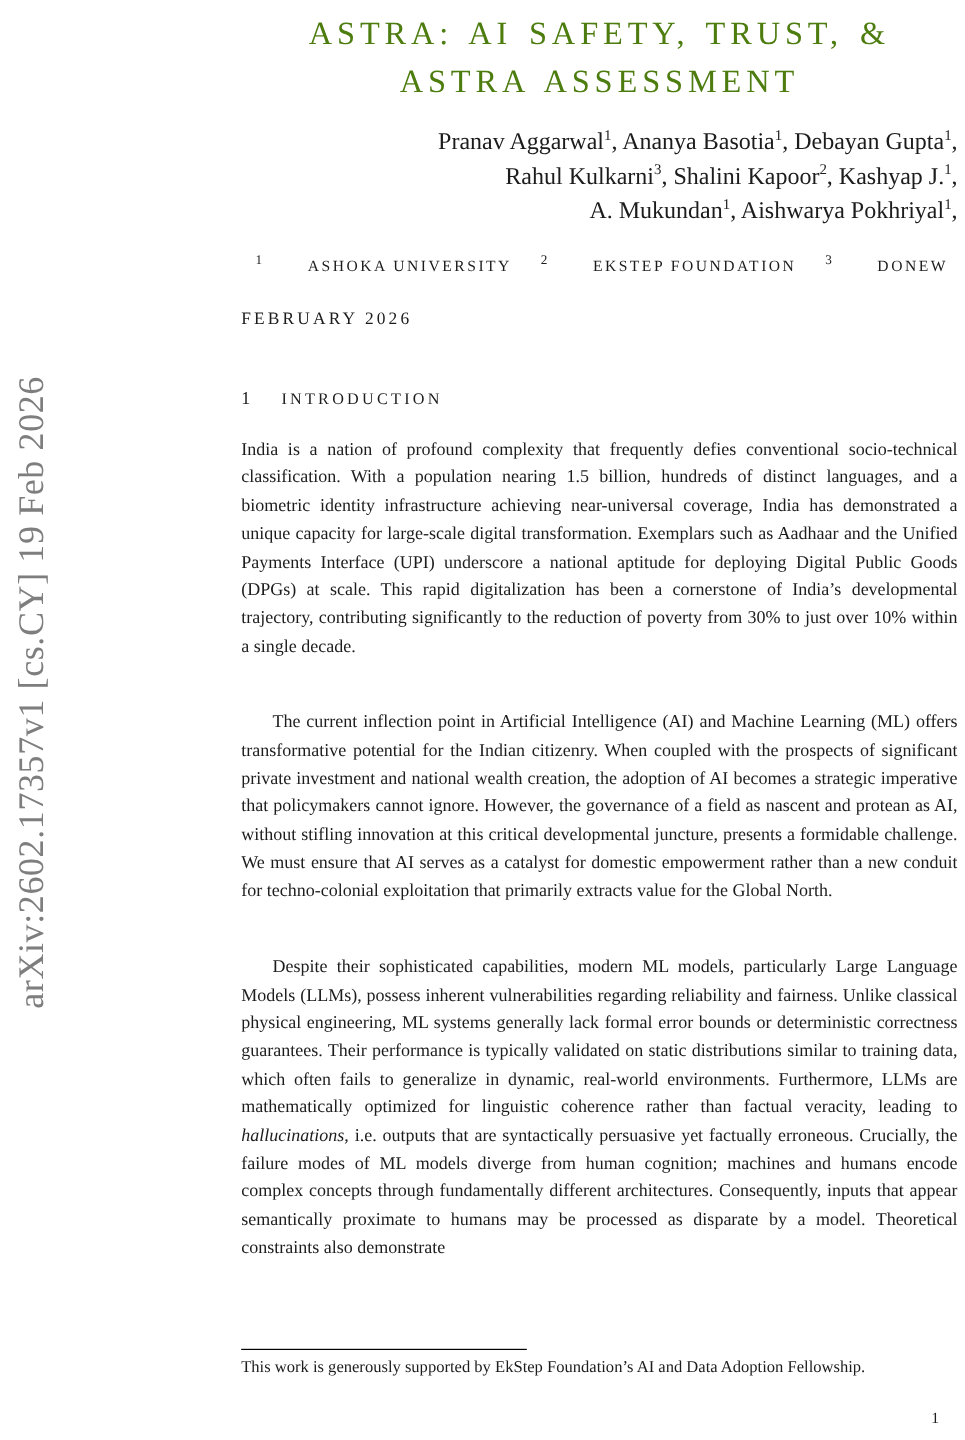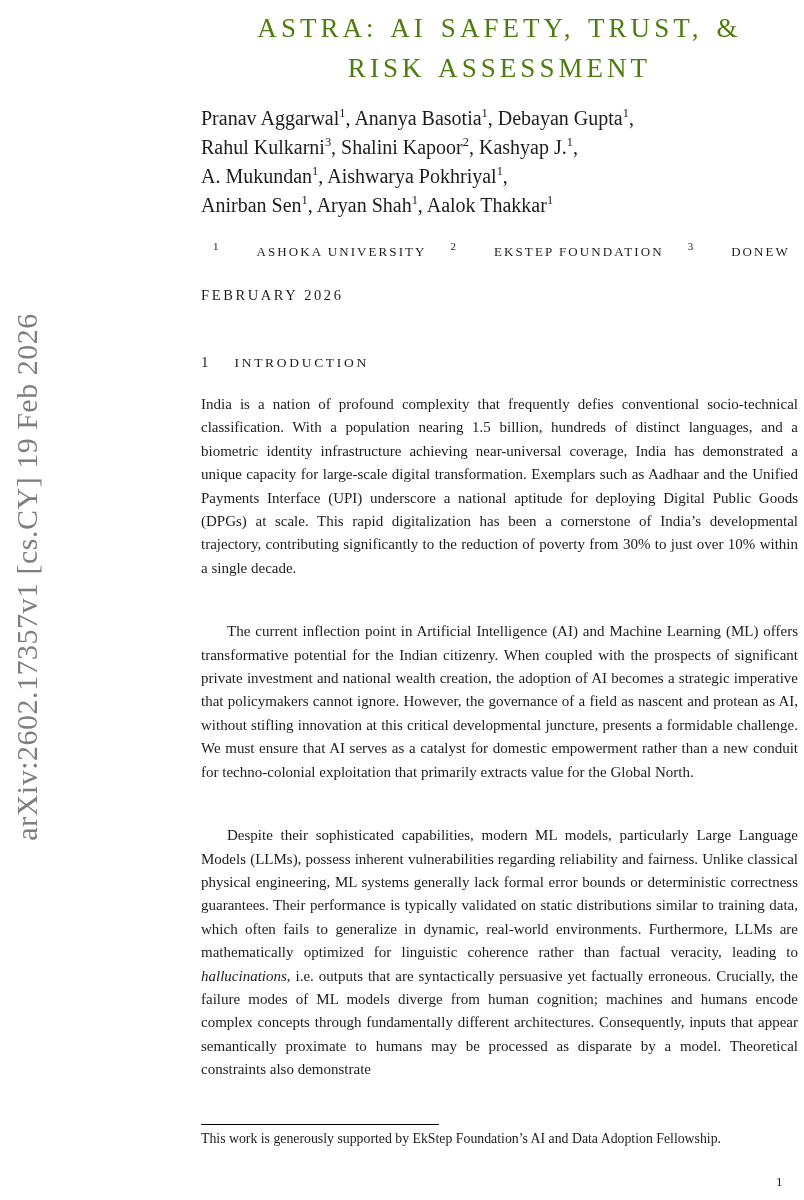--- a/index.html
+++ b/index.html
@@ -41,21 +41,21 @@
     font-size: 27px;
     line-height: 40px;
     text-align: center;
     letter-spacing: 0.15em;
     word-spacing: 0.12em;
     color: #4d7c0f;
   }
   .title-line { display: block; }
   .authors {
     margin-top: 16px;
-    text-align: left;
+    text-align: right;
     font-size: 20px;
     line-height: 29px;
   }
   .authors sup,
   .affiliations sup {
     font-size: 0.62em;
     line-height: 0;
   }
   .affiliations {
     margin-top: 23px;
@@ -131,28 +131,27 @@
 <body>
 
 <div class="page" style="background: rgb(255, 255, 255); color: rgb(28, 28, 28);">
 
   <div class="arxiv-watermark" style="color: rgb(126, 126, 126);">arXiv:2602.17357v1  [cs.CY]  19 Feb 2026</div>
 
   <div class="content">
 
     <h1 class="title">
       <span class="title-line">ASTRA: AI SAFETY, TRUST, &amp;</span>
-      <span class="title-line">RISK ASSESSMENT</span>
+      <span class="title-line">ASTRA ASSESSMENT</span>
     </h1>
 
     <div class="authors">
         <div class="author-line">Pranav Aggarwal<sup>1</sup>, Ananya Basotia<sup>1</sup>, Debayan Gupta<sup>1</sup>,</div>
         <div class="author-line">Rahul Kulkarni<sup>3</sup>, Shalini Kapoor<sup>2</sup>, Kashyap J.<sup>1</sup>,</div>
         <div class="author-line">A. Mukundan<sup>1</sup>, Aishwarya Pokhriyal<sup>1</sup>,</div>
-        <div class="author-line">Anirban Sen<sup>1</sup>, Aryan Shah<sup>1</sup>, Aalok Thakkar<sup>1</sup></div>
       </div>
 
     <div class="affiliations"><span class="affil"><sup>1</sup><span class="affil-name">ashoka university</span></span><span class="affil"><sup>2</sup><span class="affil-name">ekstep foundation</span></span><span class="affil"><sup>3</sup><span class="affil-name">donew</span></span></div>
 
     <div class="date">february 2026</div>
 
     <h2 class="section-heading">
       <span class="sec-num">1</span><span class="sec-title">introduction</span>
     </h2>
 

